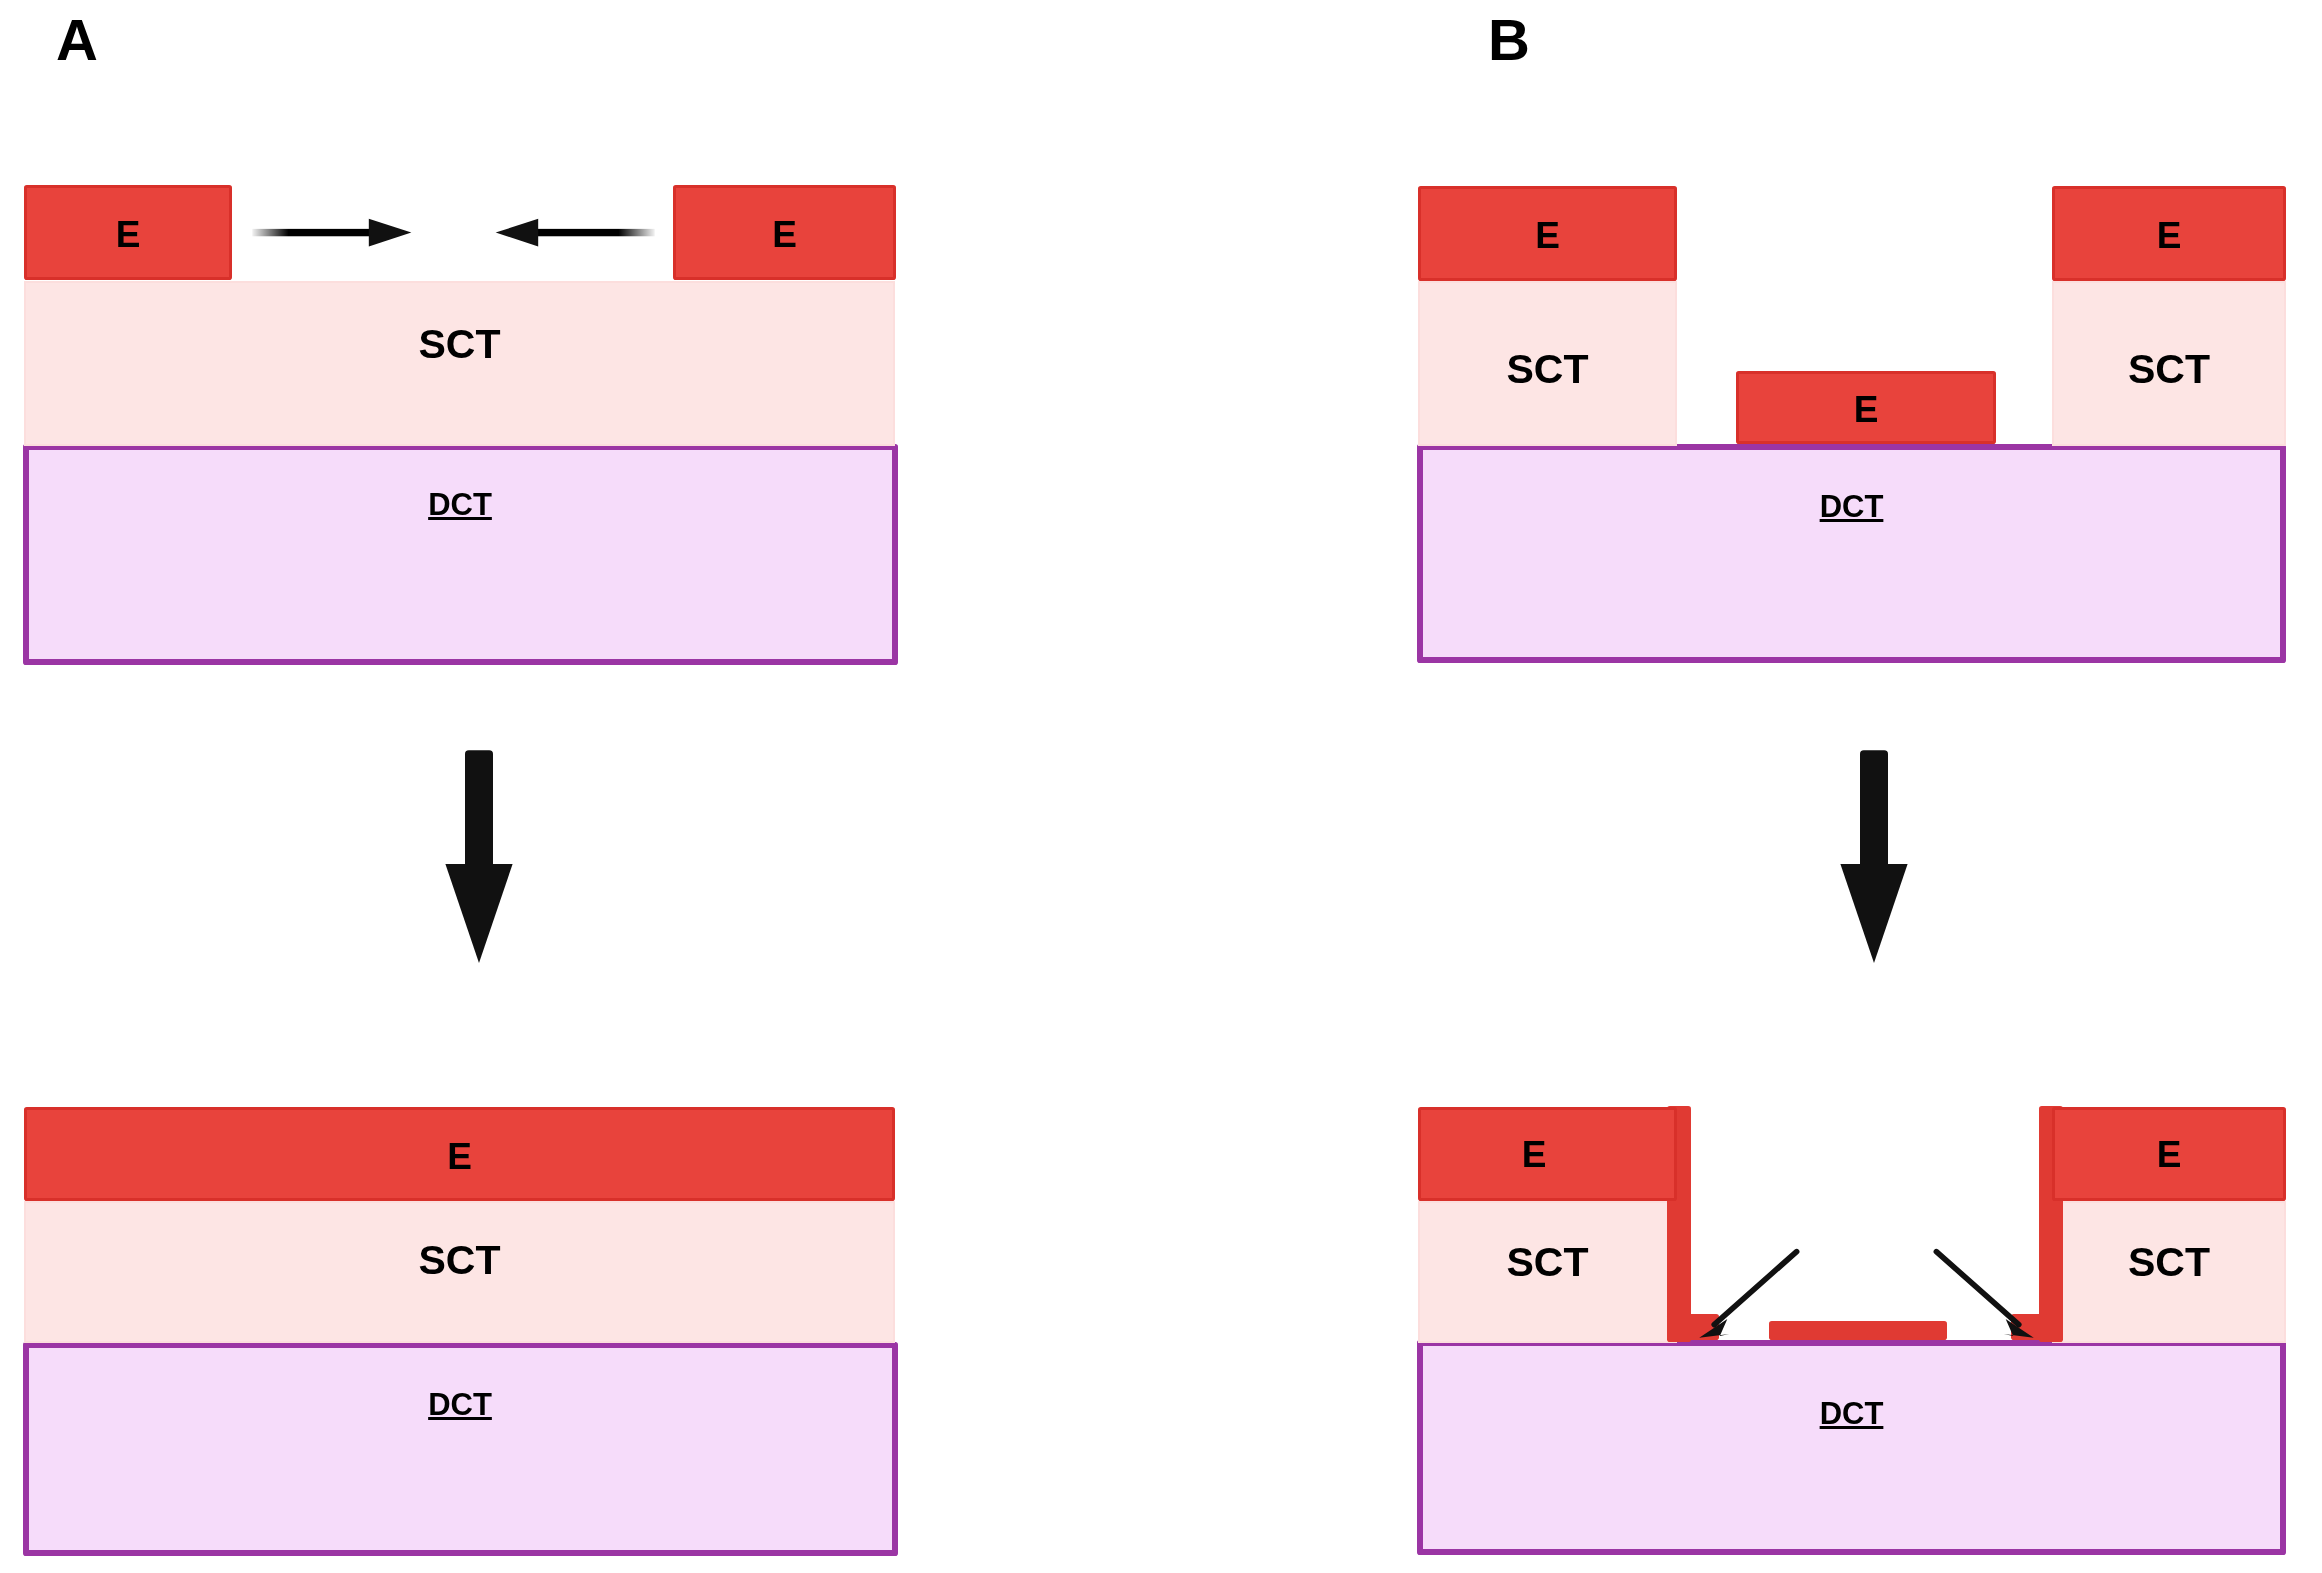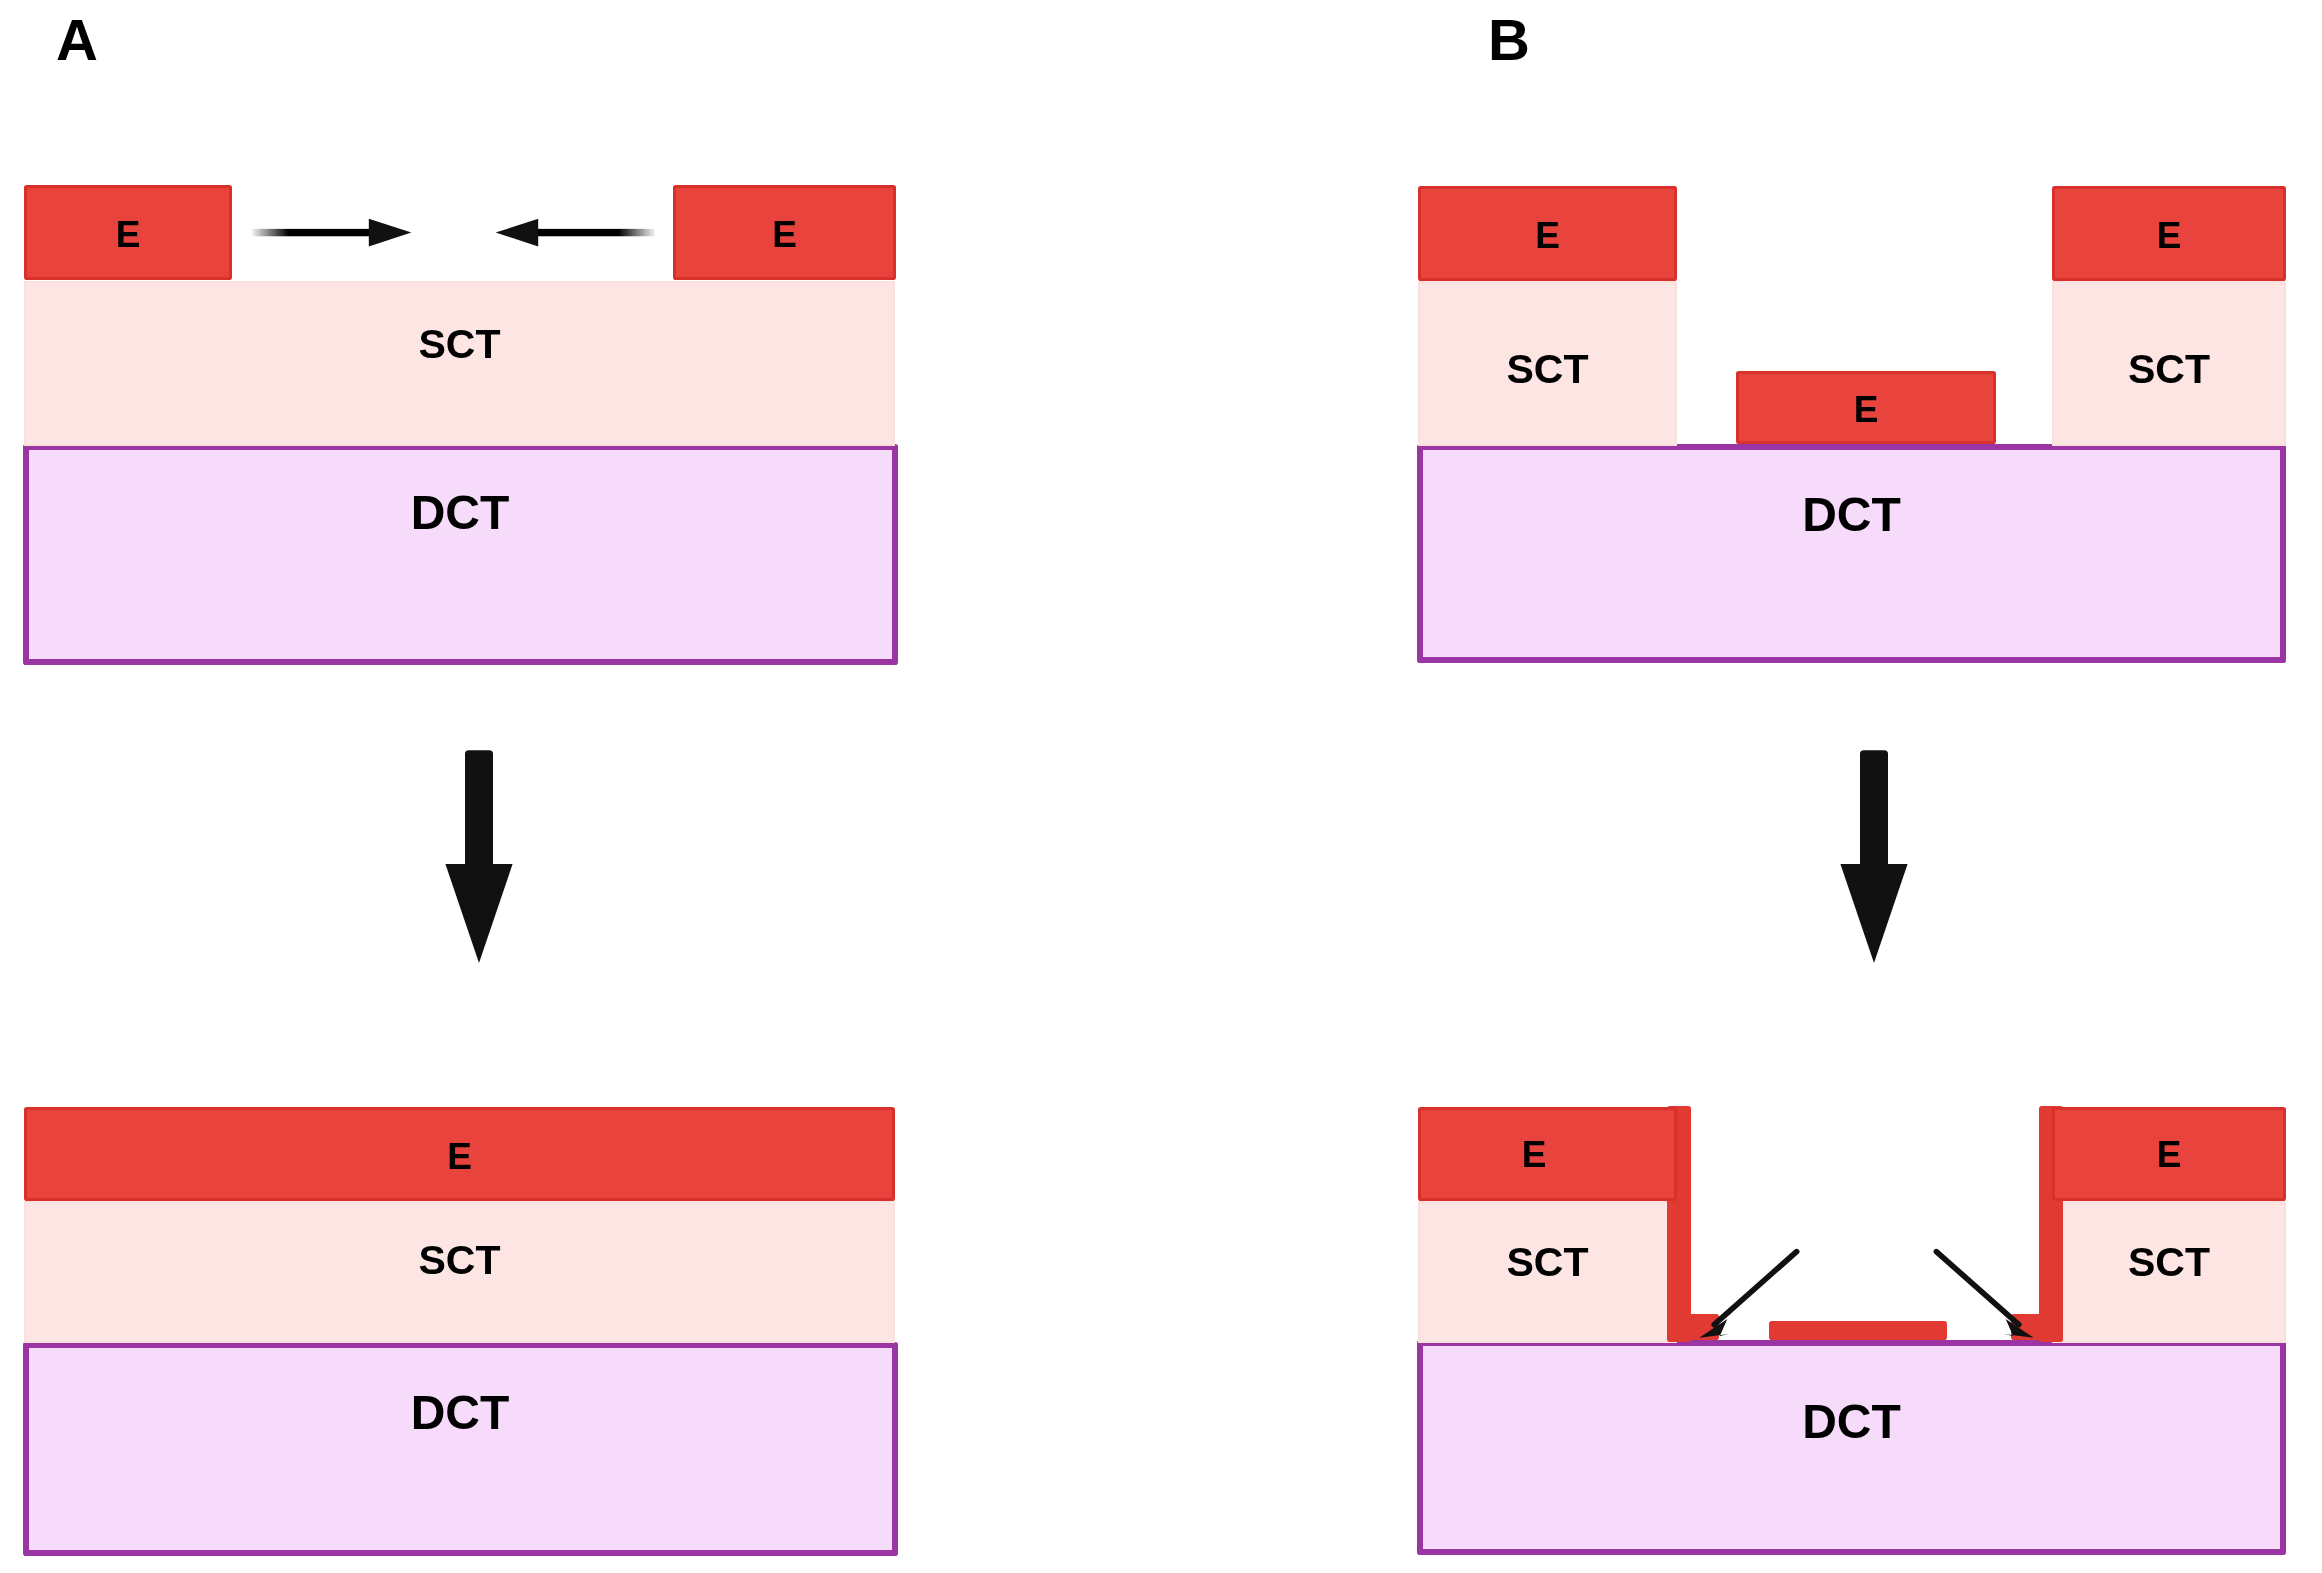--- a/index.html
+++ b/index.html
@@ -65,21 +65,21 @@
     border-radius: 2.8px;
   }
   
   .e-solid {
     background: #e03a33;
     border-radius: 2.8px;
   }
 
   .label-E   { font-size: 37px; }
   .label-SCT { font-size: 41px; }
-  .label-DCT { font-size: 48px; }
+  .label-DCT { font-size: 31px; text-decoration: underline; }
 
   
   .arrow-svg {
     position: absolute;
     overflow: visible;
   }
 </style>
 </head>
 <body>
 

